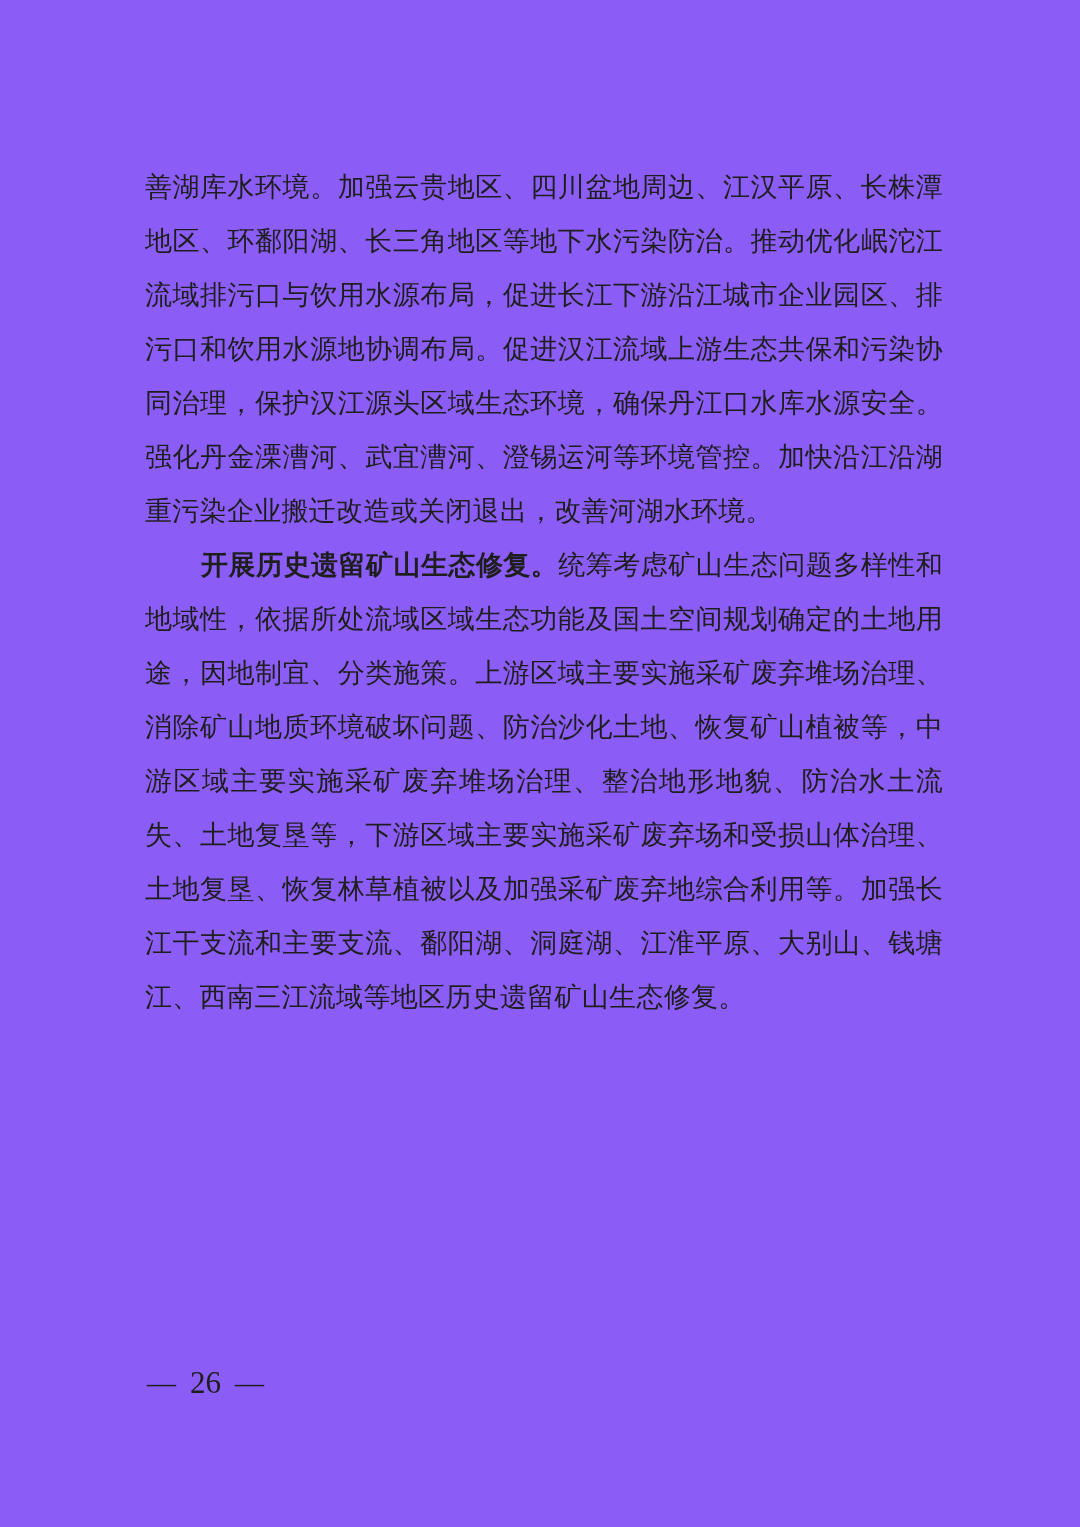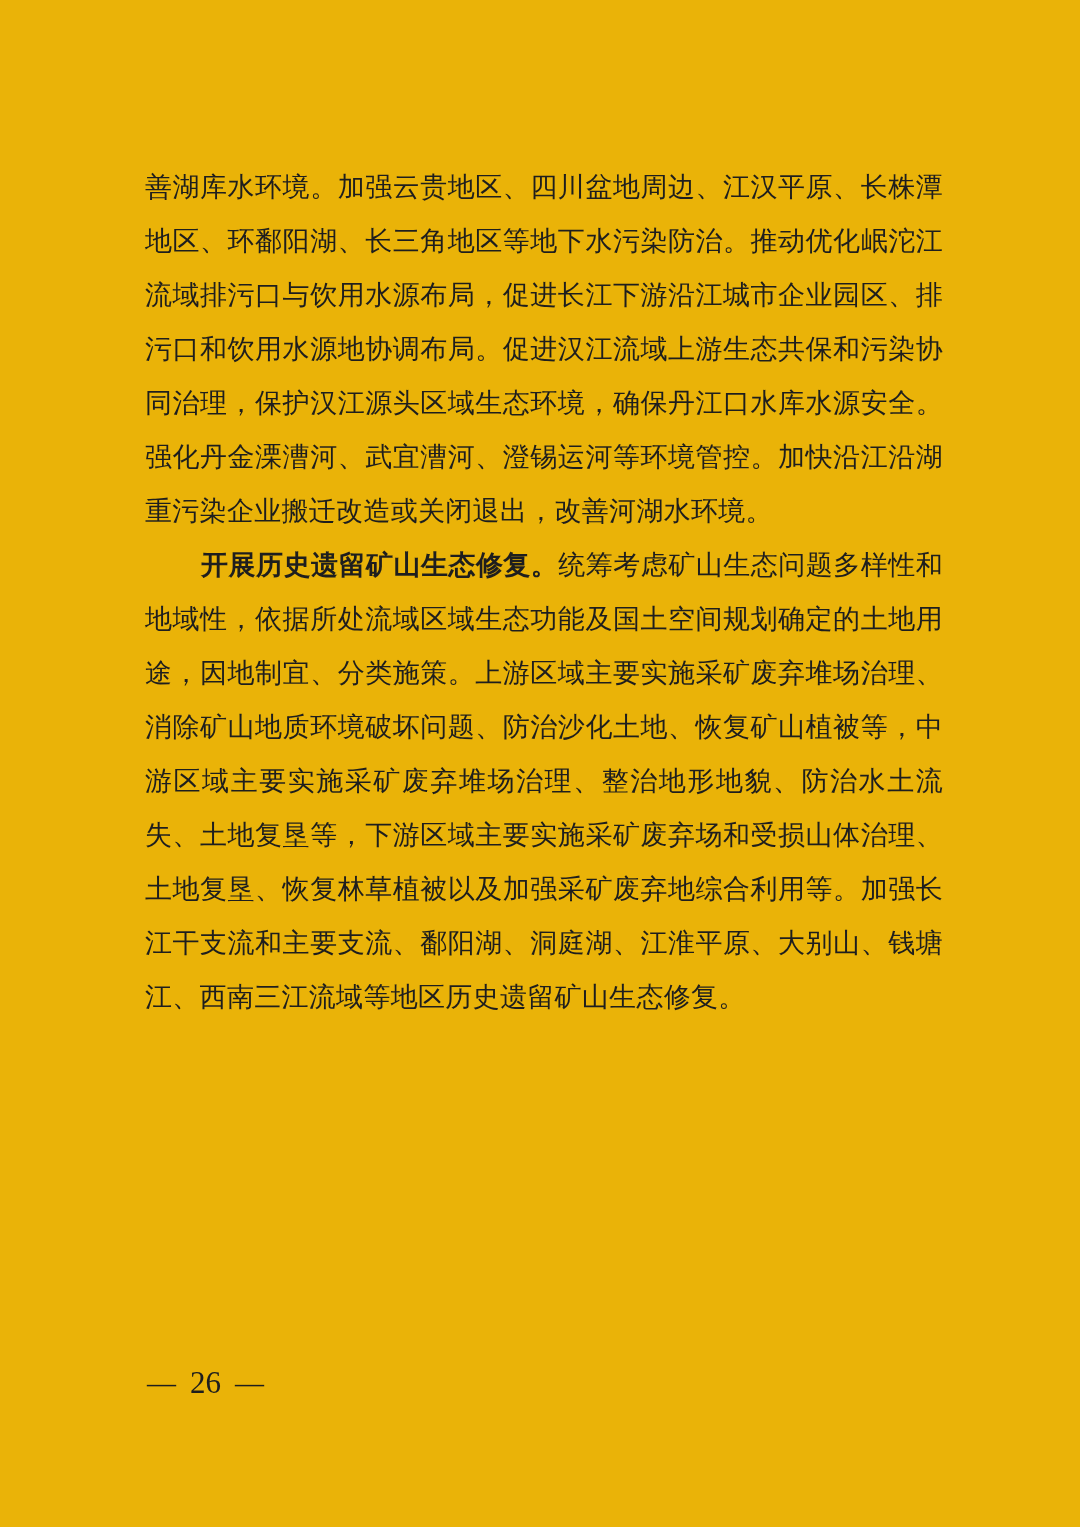--- a/index.html
+++ b/index.html
@@ -4,21 +4,21 @@
 <style>
   html, body {
     margin: 0;
     padding: 0;
     background: #ffffff;
   }
   .page {
     position: relative;
     width: 1080px;
     height: 1527px;
-    background: #eab308;
+    background: #8b5cf6;
     overflow: hidden;
     font-family: "Liberation Serif", "DejaVu Serif", serif;
     color: #1e1e1e;
   }
   .content {
     position: absolute;
     left: 145px;
     top: 160px;
     width: 798px;
   }

